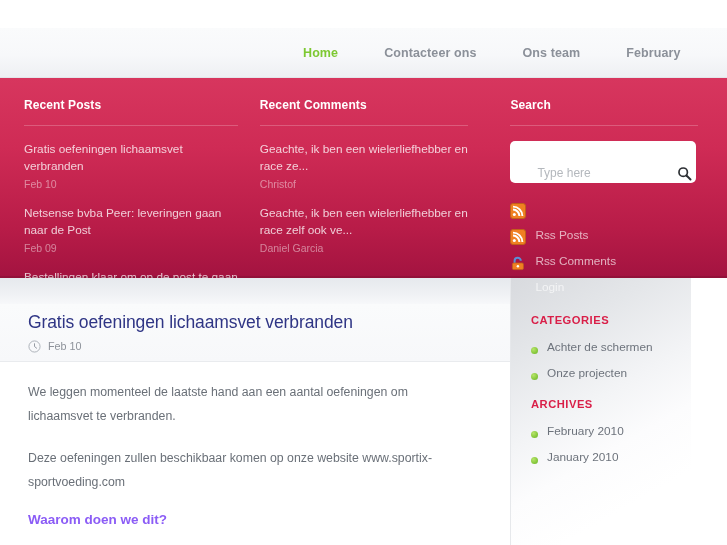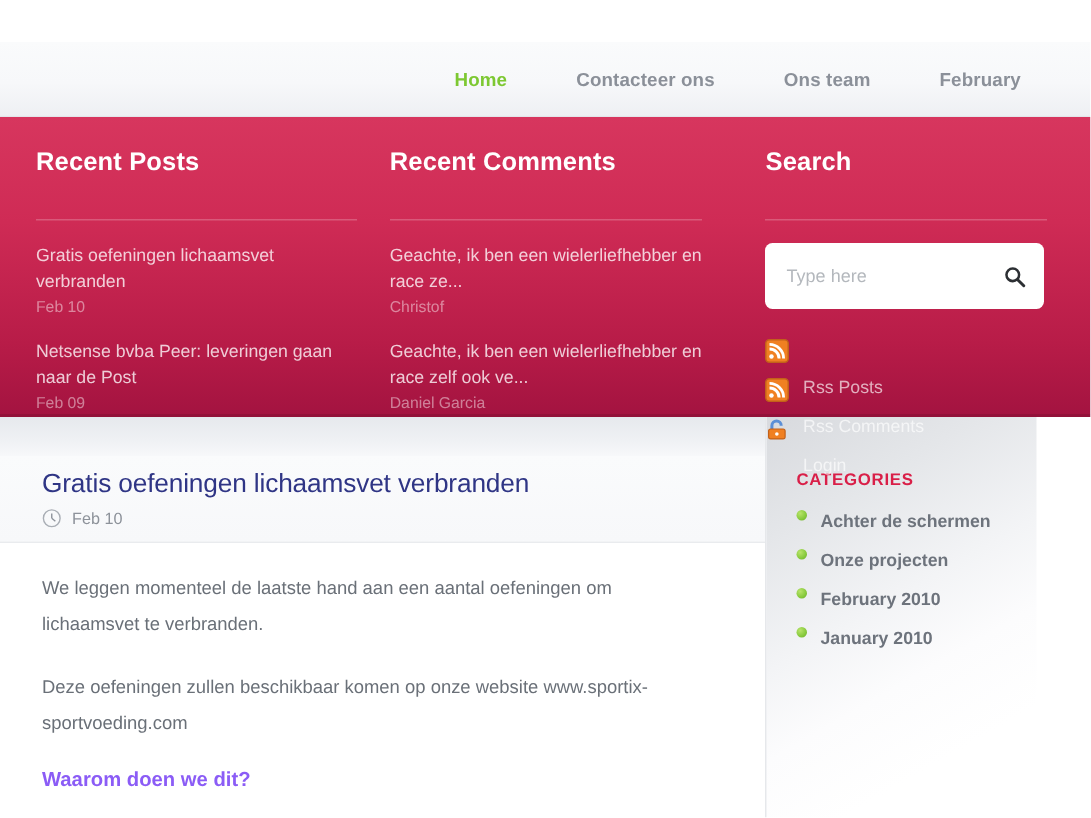--- a/index.html
+++ b/index.html
@@ -46,24 +46,24 @@
     position: absolute; left: 0; right: 0; bottom: 0;
     height: 2px; background: rgba(0,0,0,.10);
   }
   .col { position: relative; }
   .col-posts    { width: 240px; }
   .col-comments { width: 255px; }
   .col-search   { width: 196px; }
 
   .col-h {
     color: #ffffff;
-    font-size: 17px;
+    font-size: 12px;
     font-weight: bold;
     letter-spacing: .1px;
-    margin-bottom: 28px;
+    margin-bottom: 13px;
   }
   .col-rule {
     height: 1px;
     background: rgba(255,255,255,.22);
     margin-bottom: 15px;
   }
   .col-posts .col-rule    { width: 214px; }
   .col-comments .col-rule { width: 208px; }
   .col-search .col-rule   { width: 188px; }
 
@@ -81,25 +81,25 @@
     color: rgba(255,255,255,.46);
     font-size: 10.5px;
     line-height: 16px;
     margin-top: 1px;
   }
 
   
   .search-wrap {
     background: #ffffff;
     border-radius: 5px;
-    padding: 8px;
+    padding: 21px;
     width: 186px;
-    height: 44px;
+    height: 28px;
     display: flex;
-    align-items: center;
+    align-items: flex-start;
     margin-bottom: 16px;
   }
   .search-inner {
     flex: 1; height: 22px;
     display: flex; align-items: center;
     justify-content: space-between;
     padding: 0 4px 0 6px;
   }
   .search-input {
     border: 0; outline: 0;
@@ -166,21 +166,21 @@
     padding: 36px 0 0 20px;
   }
   .side-h {
     color: #d91f48;
     font-size: 11.2px;
     font-weight: bold;
     letter-spacing: .5px;
     margin-bottom: 14px;
   }
   .side-h.second { margin-top: 18px; }
-  .side-li { display: flex; align-items: flex-start; margin-bottom: 12px; cursor: pointer; font-weight: bold; }
+  .side-li { display: flex; align-items: flex-end; margin-bottom: 12px; cursor: pointer; }
   .bullet {
     width: 7px; height: 7px; border-radius: 50%;
     background: radial-gradient(circle at 35% 32%, #b8e46a 0%, #86c93c 60%, #6cab2b 100%);
     margin-right: 9px; flex: 0 0 7px;
   }
   .side-li-txt { color: #6d737c; font-size: 11.8px; }
 </style>
 </head>
 <body>
 
@@ -309,20 +309,21 @@
     <div class="side-h">CATEGORIES</div>
     <div class="side-li">
       <span class="bullet"></span>
       <span class="side-li-txt">Achter de schermen</span>
     </div>
     <div class="side-li">
       <span class="bullet"></span>
       <span class="side-li-txt">Onze projecten</span>
     </div>
 
+    <div class="side-h second">ARCHIVES</div>
     <div class="side-li">
       <span class="bullet"></span>
       <span class="side-li-txt">February 2010</span>
     </div>
     <div class="side-li">
       <span class="bullet"></span>
       <span class="side-li-txt">January 2010</span>
     </div>
   </div>
 </div>

